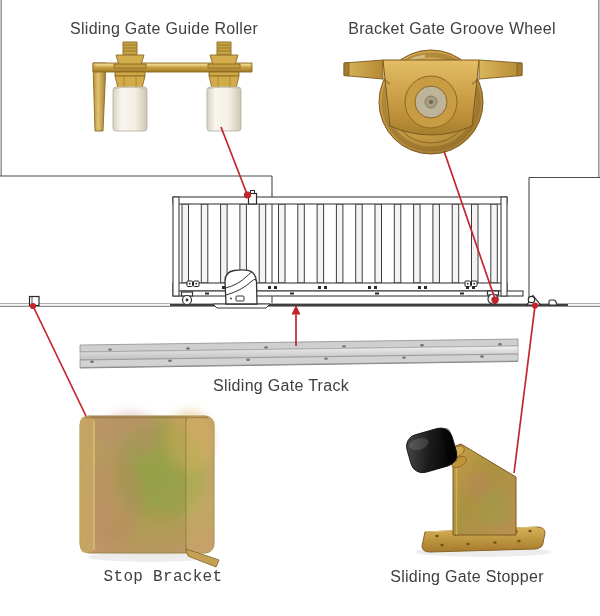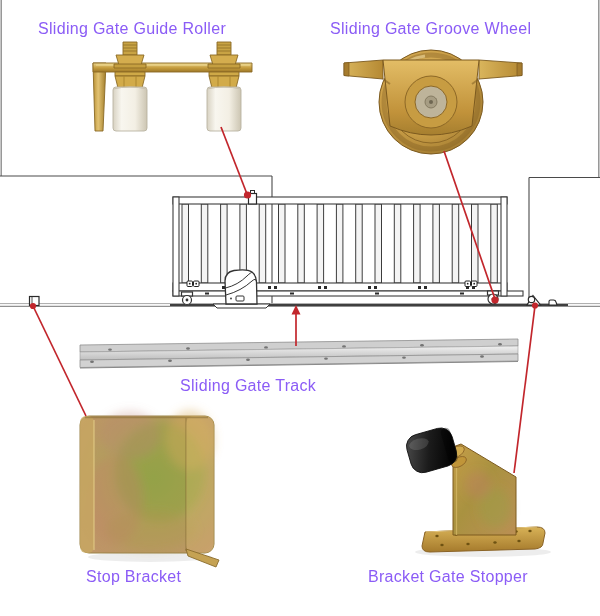--- a/index.html
+++ b/index.html
@@ -2,22 +2,22 @@
 <html><head>
 <meta charset="utf-8">
 <style>
   html,body{margin:0;padding:0;background:#fff;}
   #canvas{
     position:relative;width:600px;height:616px;background:#ffffff;
     font-family:"Liberation Sans","DejaVu Sans",sans-serif;overflow:hidden;
   }
   #scene-svg{position:absolute;left:0;top:0;}
   .diagram-label{
-    position:absolute;color:#8b5cf6;font-size:16px;line-height:18px;
-    text-align:left;letter-spacing:.3px;white-space:nowrap;
+    position:absolute;color:#404040;font-size:16px;line-height:18px;
+    text-align:center;letter-spacing:.3px;white-space:nowrap;
     font-family:"Liberation Sans","DejaVu Sans",sans-serif;
   }
 </style>
 </head>
 <body>
 
 <div id="canvas">
 
   <svg id="scene-svg" width="600" height="616" viewBox="0 0 600 616">
     <defs>
@@ -345,17 +345,17 @@
       <line x1="296" y1="346" x2="296" y2="313"></line>
       <polygon points="291.5,314.5 300.5,314.5 296,305" stroke="none"></polygon>
       <circle cx="33" cy="306" r="3.1" stroke="none"></circle>
       <line x1="33" y1="306" x2="86" y2="416"></line>
       <circle cx="535" cy="305.5" r="3.1" stroke="none"></circle>
       <line x1="535" y1="306" x2="514" y2="473"></line>
     </g>
   </svg>
 
   <div class="diagram-label" style="left:38px;top:20px;width:252px;">Sliding Gate Guide Roller</div>
-  <div class="diagram-label" style="left:330px;top:20px;width:244px;">Sliding Gate Groove Wheel</div>
+  <div class="diagram-label" style="left:330px;top:20px;width:244px;">Bracket Gate Groove Wheel</div>
   <div class="diagram-label" style="left:180px;top:377px;width:202px;">Sliding Gate Track</div>
-  <div class="diagram-label" style="left:86px;top:568px;width:154px;">Stop Bracket</div>
-  <div class="diagram-label" style="left:368px;top:568px;width:198px;">Bracket Gate Stopper</div>
+  <div class="diagram-label" style="left:86px;top:568px;width:154px;font-family:Liberation Mono, monospace;">Stop Bracket</div>
+  <div class="diagram-label" style="left:368px;top:568px;width:198px;">Sliding Gate Stopper</div>
 </div>
 
 </body></html>

